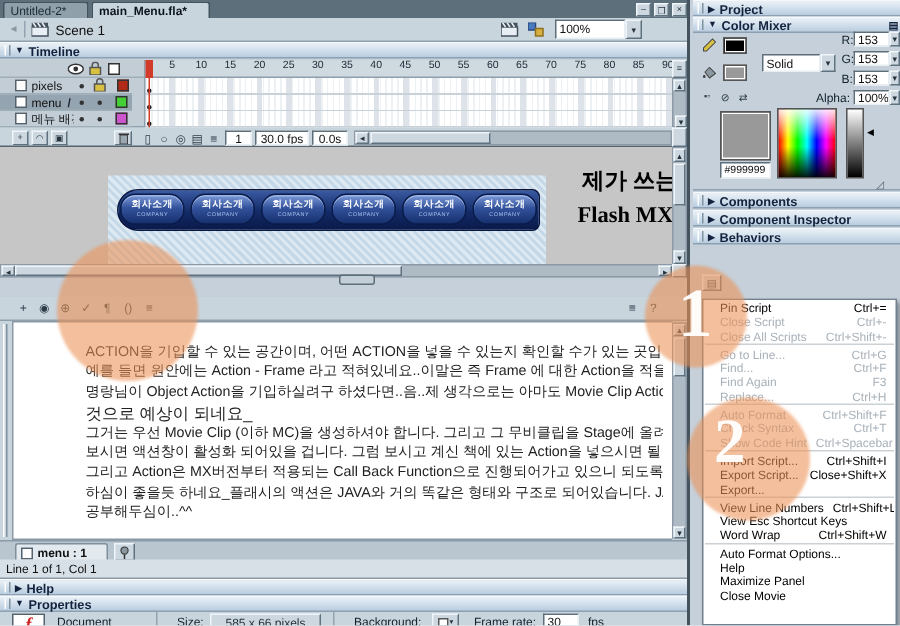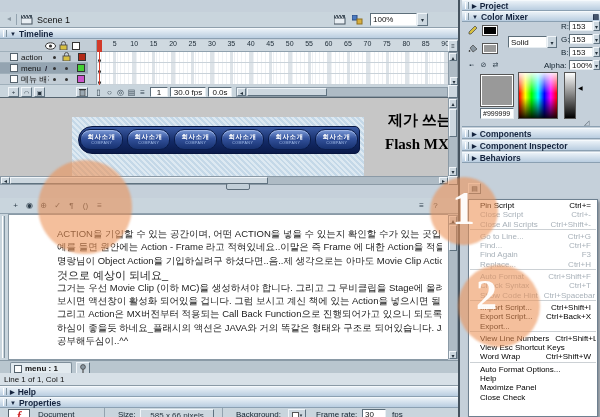--- a/index.html
+++ b/index.html
@@ -73,20 +73,27 @@
   .vline{position:absolute;width:1px;background:#93a3af}
   .lbl{position:absolute;font-size:8px;color:#10202c;white-space:nowrap}
   .railline{position:absolute;left:2px;top:2px;bottom:2px;width:3px;
             border-left:1px solid #fff;border-right:1px solid #7f929f}
 </style>
 </head>
 <body>
 
 <div id="app">
 
+  <div class="abs" style="left:0;top:0;width:458px;height:12px;background:#5d6f7b">
+    <div class="abs nowrap" style="left:2px;top:1px;width:57px;height:11px;background:#8fa0ab;border:1px solid #43525d;border-bottom:none;border-radius:2px 2px 0 0;padding:1px 0 0 4px;color:#1c2a33">Untitled-2*</div>
+    <div class="abs nowrap" style="left:61px;top:1px;width:79px;height:11px;background:#c9d5dd;border:1px solid #43525d;border-bottom:none;border-radius:2px 2px 0 0;padding:1px 0 0 4px;color:#0a141c;font-weight:bold">main_Menu.fla*</div>
+    <div class="abs b3" style="left:424px;top:2px;width:10px;height:9px">–</div>
+    <div class="abs b3" style="left:436px;top:2px;width:10px;height:9px">❐</div>
+    <div class="abs b3" style="left:448px;top:2px;width:10px;height:9px">×</div>
+  </div>
 
   <div class="abs" style="left:0;top:12px;width:458px;height:16px;background:#c9d5dd;border-bottom:1px solid #8fa0ad">
     <div class="abs" style="left:4px;top:2px;width:10px;height:11px;color:#8a98a2;font-size:8px;text-align:center">◂</div>
     <div class="vline" style="left:16px;top:2px;height:11px"></div>
     <span class="abs" style="left:21px;top:3px">
       <svg width="12" height="10">
           <rect x="0" y="3" width="11" height="6" fill="#e8eef3" stroke="#44525e"></rect>
           <path d="M0 3 L11 3 L11 0 L0 0 Z" fill="#44525e"></path>
           <path d="M1 0 L3 3 M4 0 L6 3 M7 0 L9 3" stroke="#e8eef3" stroke-width="1"></path>
         </svg>
@@ -128,21 +135,21 @@
         <svg width="9" height="9">
             <rect x="1" y="4" width="7" height="5" fill="#d8c040" stroke="#555"></rect>
             <path d="M2.5 4 V2.5 A2 2 0 0 1 6.5 2.5 V4" fill="none" stroke="#555"></path>
           </svg>
       </span>
       <span class="abs" style="left:72px;top:2px;width:8px;height:8px;border:1px solid #333;background:#fff"></span>
     </div>
 
     <div class="lrow" style="top:12px">
       <span class="pgico" style="margin-left:10px"></span>
-      <span class="nowrap" style="margin-left:3px;width:26px">action</span>
+      <span class="nowrap" style="margin-left:3px;width:26px">pixels</span>
       <span class="dot" style="margin-left:6px"></span>
       <span style="margin-left:6px">
         <svg width="9" height="9">
             <rect x="1" y="4" width="7" height="5" fill="#d8c040" stroke="#555"></rect>
             <path d="M2.5 4 V2.5 A2 2 0 0 1 6.5 2.5 V4" fill="none" stroke="#555"></path>
           </svg>
       </span>
       <span class="lsq" style="margin-left: 7px; background: rgb(178, 42, 24);"></span>
     </div>
     <div class="lrow sel" style="top:23px">
@@ -501,21 +508,21 @@
       <div class="cmi disabled sep">
       <span>Show Code Hint</span>
       <span class="sc">Ctrl+Spacebar</span>
     </div>
       <div class="cmi">
       <span>Import Script...</span>
       <span class="sc">Ctrl+Shift+I</span>
     </div>
       <div class="cmi">
       <span>Export Script...</span>
-      <span class="sc">Ctrl+Back+X</span>
+      <span class="sc">Close+Shift+X</span>
     </div>
       <div class="cmi sep">
       <span>Export...</span>
       <span class="sc"></span>
     </div>
       <div class="cmi">
       <span>View Line Numbers</span>
       <span class="sc">Ctrl+Shift+L</span>
     </div>
       <div class="cmi">
@@ -532,21 +539,21 @@
     </div>
       <div class="cmi">
       <span>Help</span>
       <span class="sc"></span>
     </div>
       <div class="cmi">
       <span>Maximize Panel</span>
       <span class="sc"></span>
     </div>
       <div class="cmi">
-      <span>Close Check</span>
+      <span>Close Movie</span>
       <span class="sc"></span>
     </div>
     </div>
 
   <div class="hl" style="left:38px;top:160px;width:94px;height:94px"></div>
   <div class="hl" style="left:430px;top:177px;width:68px;height:68px"></div>
   <div class="hl" style="left:458px;top:265px;width:82px;height:82px"></div>
   <div class="hlnum" style="left:452px;top:186px;font-size:46px">1</div>
   <div class="hlnum" style="left:476px;top:274px;font-size:42px">2</div>
 

